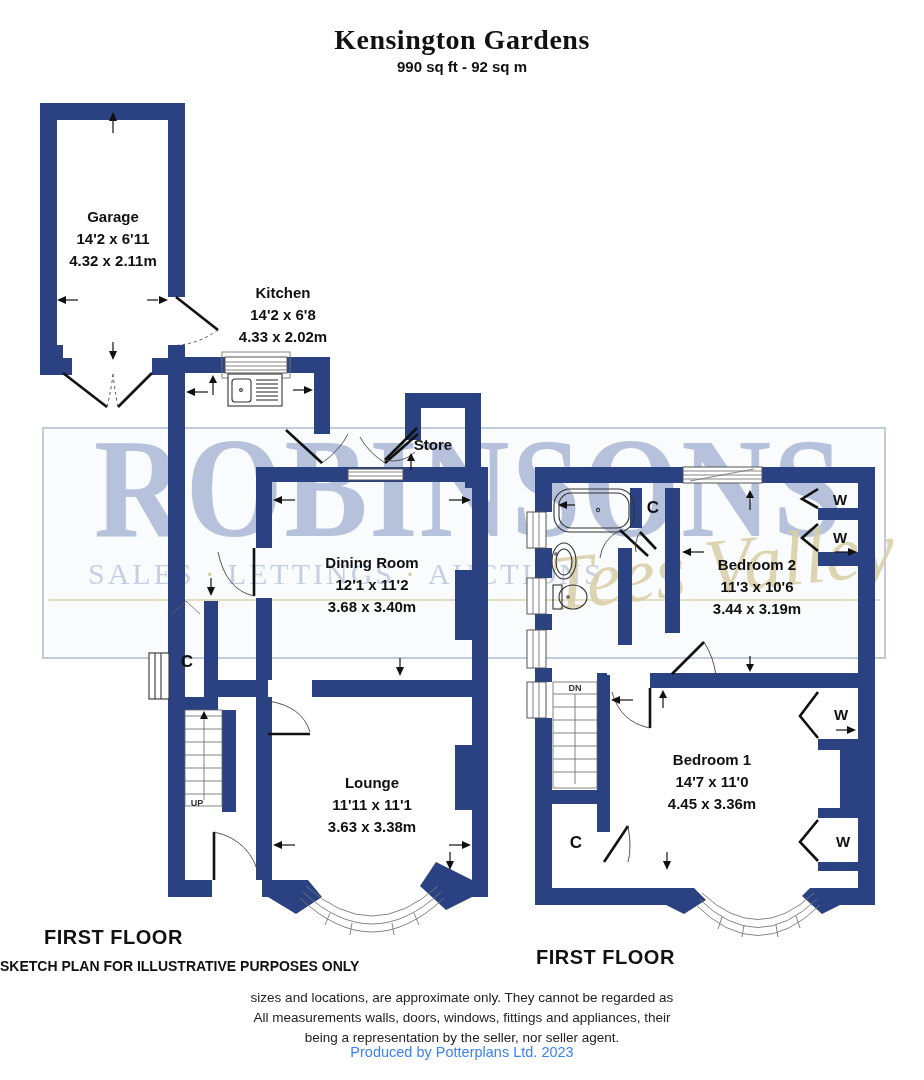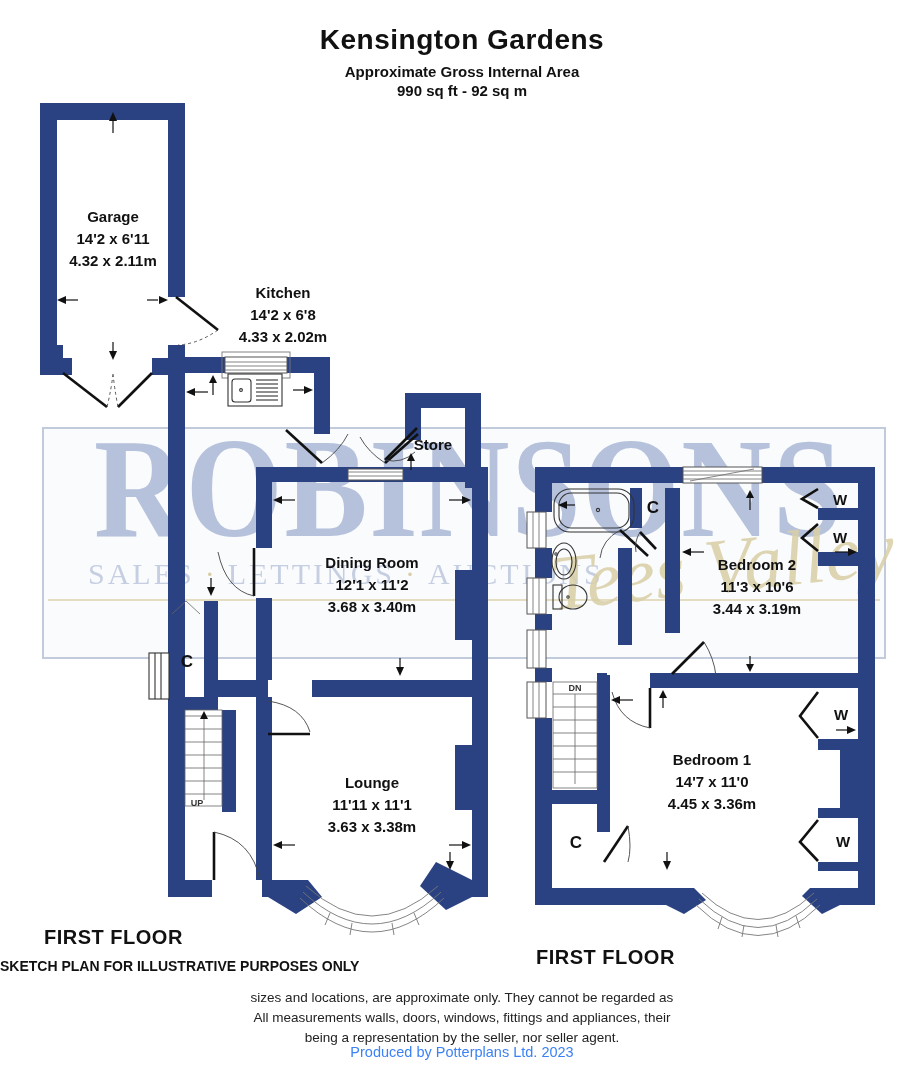--- a/index.html
+++ b/index.html
@@ -1,21 +1,21 @@
 <!DOCTYPE html>
 <html style="--wall: #2a4182; --watermark: #b6c2dc; --wmtag: #c6cfe2; --wmborder: #c2cbdc; --gold: #d9cfa6; --goldline: #e4ddc2;"><head>
 <meta charset="utf-8">
 <style>
   html,body{margin:0;padding:0;background:#fff;}
   body{width:924px;height:1080px;position:relative;overflow:hidden;
        font-family:"Liberation Sans",sans-serif;color:#111;}
   .abs{position:absolute;}
   
   #header{left:0;right:0;top:24px;text-align:center;}
-  #title{font-size:28px;font-weight:bold;letter-spacing:.5px;}
+  #title{font-size:28px;font-weight:bold;letter-spacing:.5px;font-family:Liberation Serif, serif;}
   #subtitle{font-size:15px;font-weight:bold;margin-top:7px;}
   #area{font-size:15px;font-weight:bold;margin-top:2px;}
   
   #wmbox{left:42px;top:427px;width:840px;height:228px;
          border:2px solid var(--wmborder);background:rgba(235,240,248,.25);}
   #wmname{position:absolute;left:50px;top:-12px;font-family:"Liberation Serif",serif;
           font-weight:bold;font-size:140px;line-height:140px;color:var(--watermark);
           letter-spacing:2px;transform:scale(.89,1.02);transform-origin:left top;
           white-space:nowrap;}
   #wmtag{position:absolute;left:44px;top:128px;font-family:"Liberation Serif",serif;
@@ -48,21 +48,20 @@
   #ff-label{left:536px;top:946px;}
   #sketch{left:0;right:0;top:958px;text-align:left;font-size:14px;font-weight:bold;}
   #disclaimer{left:0;right:0;top:988px;text-align:center;font-size:13.5px;line-height:20px;color:#222;}
   #credit{left:0;right:0;top:1044px;text-align:center;font-size:14.5px;color:#3b82f6;}
 </style>
 </head>
 <body>
 
 <div class="abs" id="header">
   <div id="title">Kensington Gardens</div>
-  <div id="subtitle">Approximate Gross Internal Area</div>
   <div id="area">990 sq ft - 92 sq m</div>
 </div>
 
 <div class="abs" id="wmbox">
   <div id="wmname">ROBINSONS</div>
   <div id="wmtag"><span>SALES</span><span class="dot">·</span><span>LETTINGS</span><span class="dot">·</span><span>AUCTIONS</span></div>
   <div id="wmline"></div>
   <div id="wmscript">Tees Valley</div>
 </div>
 

